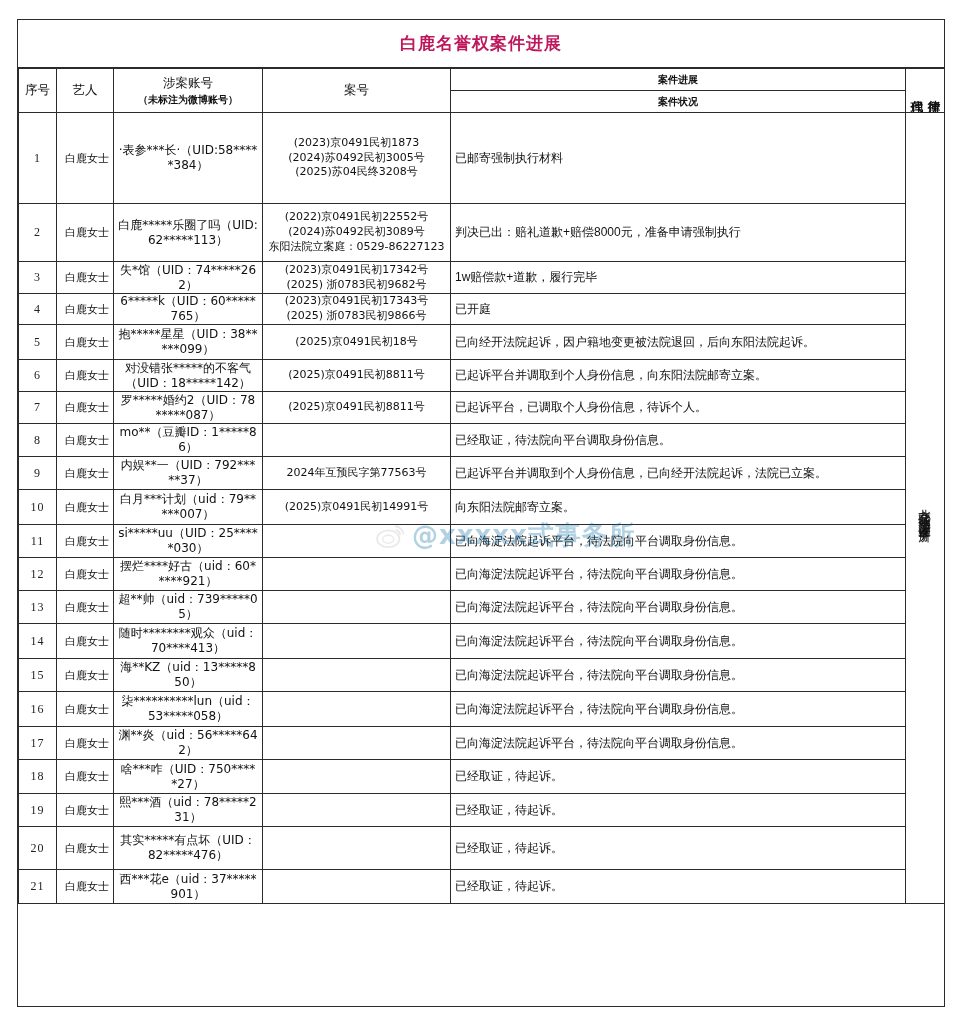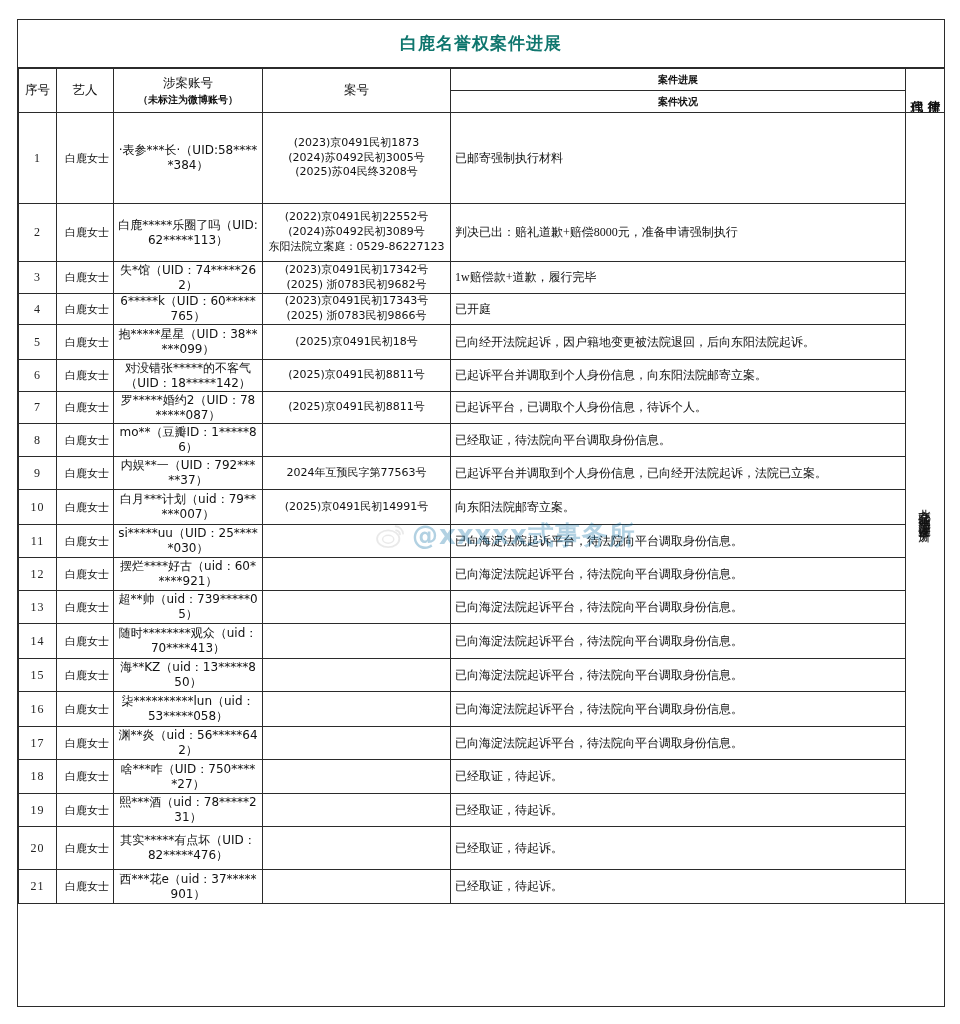--- a/index.html
+++ b/index.html
@@ -25,21 +25,21 @@
     height:48px;
     display:flex;align-items:center;justify-content:center;
     border-bottom:1px solid #2b2b2b;
     box-sizing:border-box;
   }
   .title-text{
     font-family:"DejaVu Sans","Liberation Sans",sans-serif;
     font-weight:bold;
     font-size:17px;
     letter-spacing:1px;
-    color:#0f766e;
+    color:#be185d;
   }
   
   table.grid{
     border-collapse:collapse;
     table-layout:fixed;
     width:100%;
   }
   table.grid td, table.grid th{
     border:1px solid #2b2b2b;
     padding:0 4px;
@@ -100,21 +100,21 @@
   td.casecol{
     text-align:center;
     font-size:11px;
     line-height:1.35;
     font-family:"DejaVu Sans","Liberation Sans",sans-serif;
   }
   td.prog{
     text-align:left;
     font-size:12px;
     line-height:1.4;
-    font-family:Liberation Serif, serif;
+    font-family:Liberation Sans, sans-serif;
     padding-left:6px;
     border-radius:26px;
   }
   td.firm{
     padding:0;
     text-align:center;
     vertical-align:top;
   }
   .vert-firm{
     writing-mode:vertical-rl;

